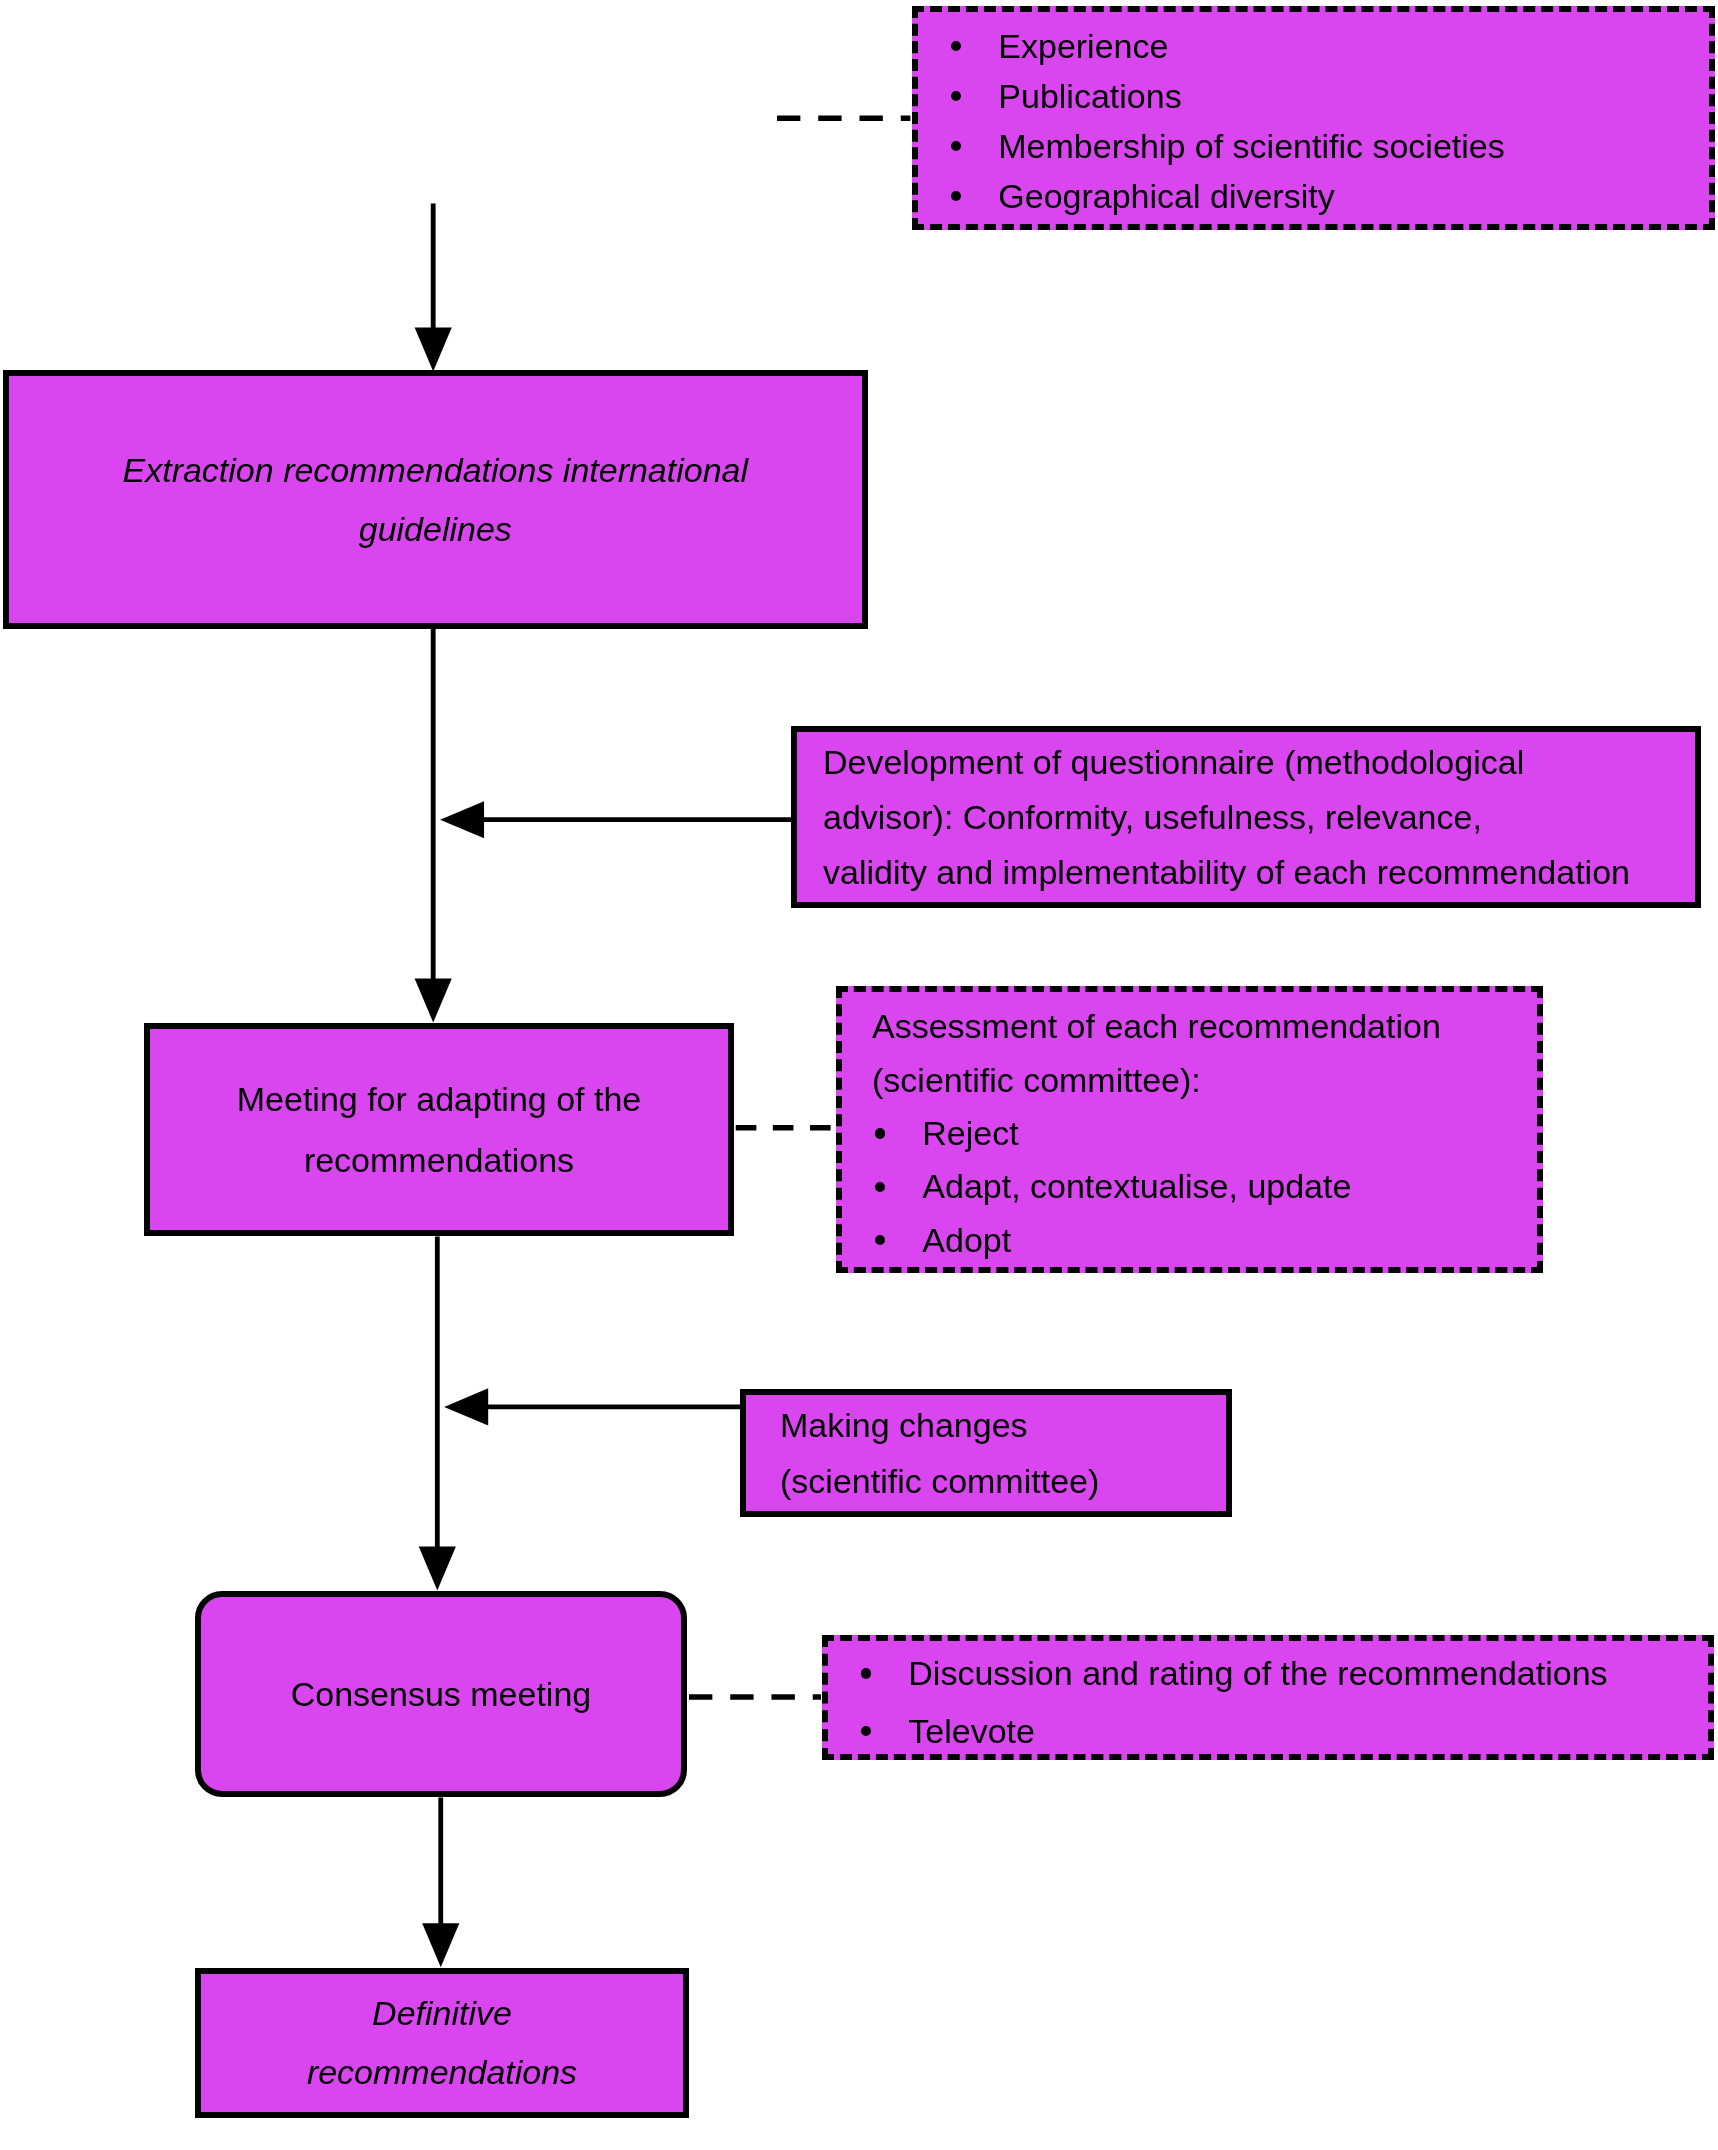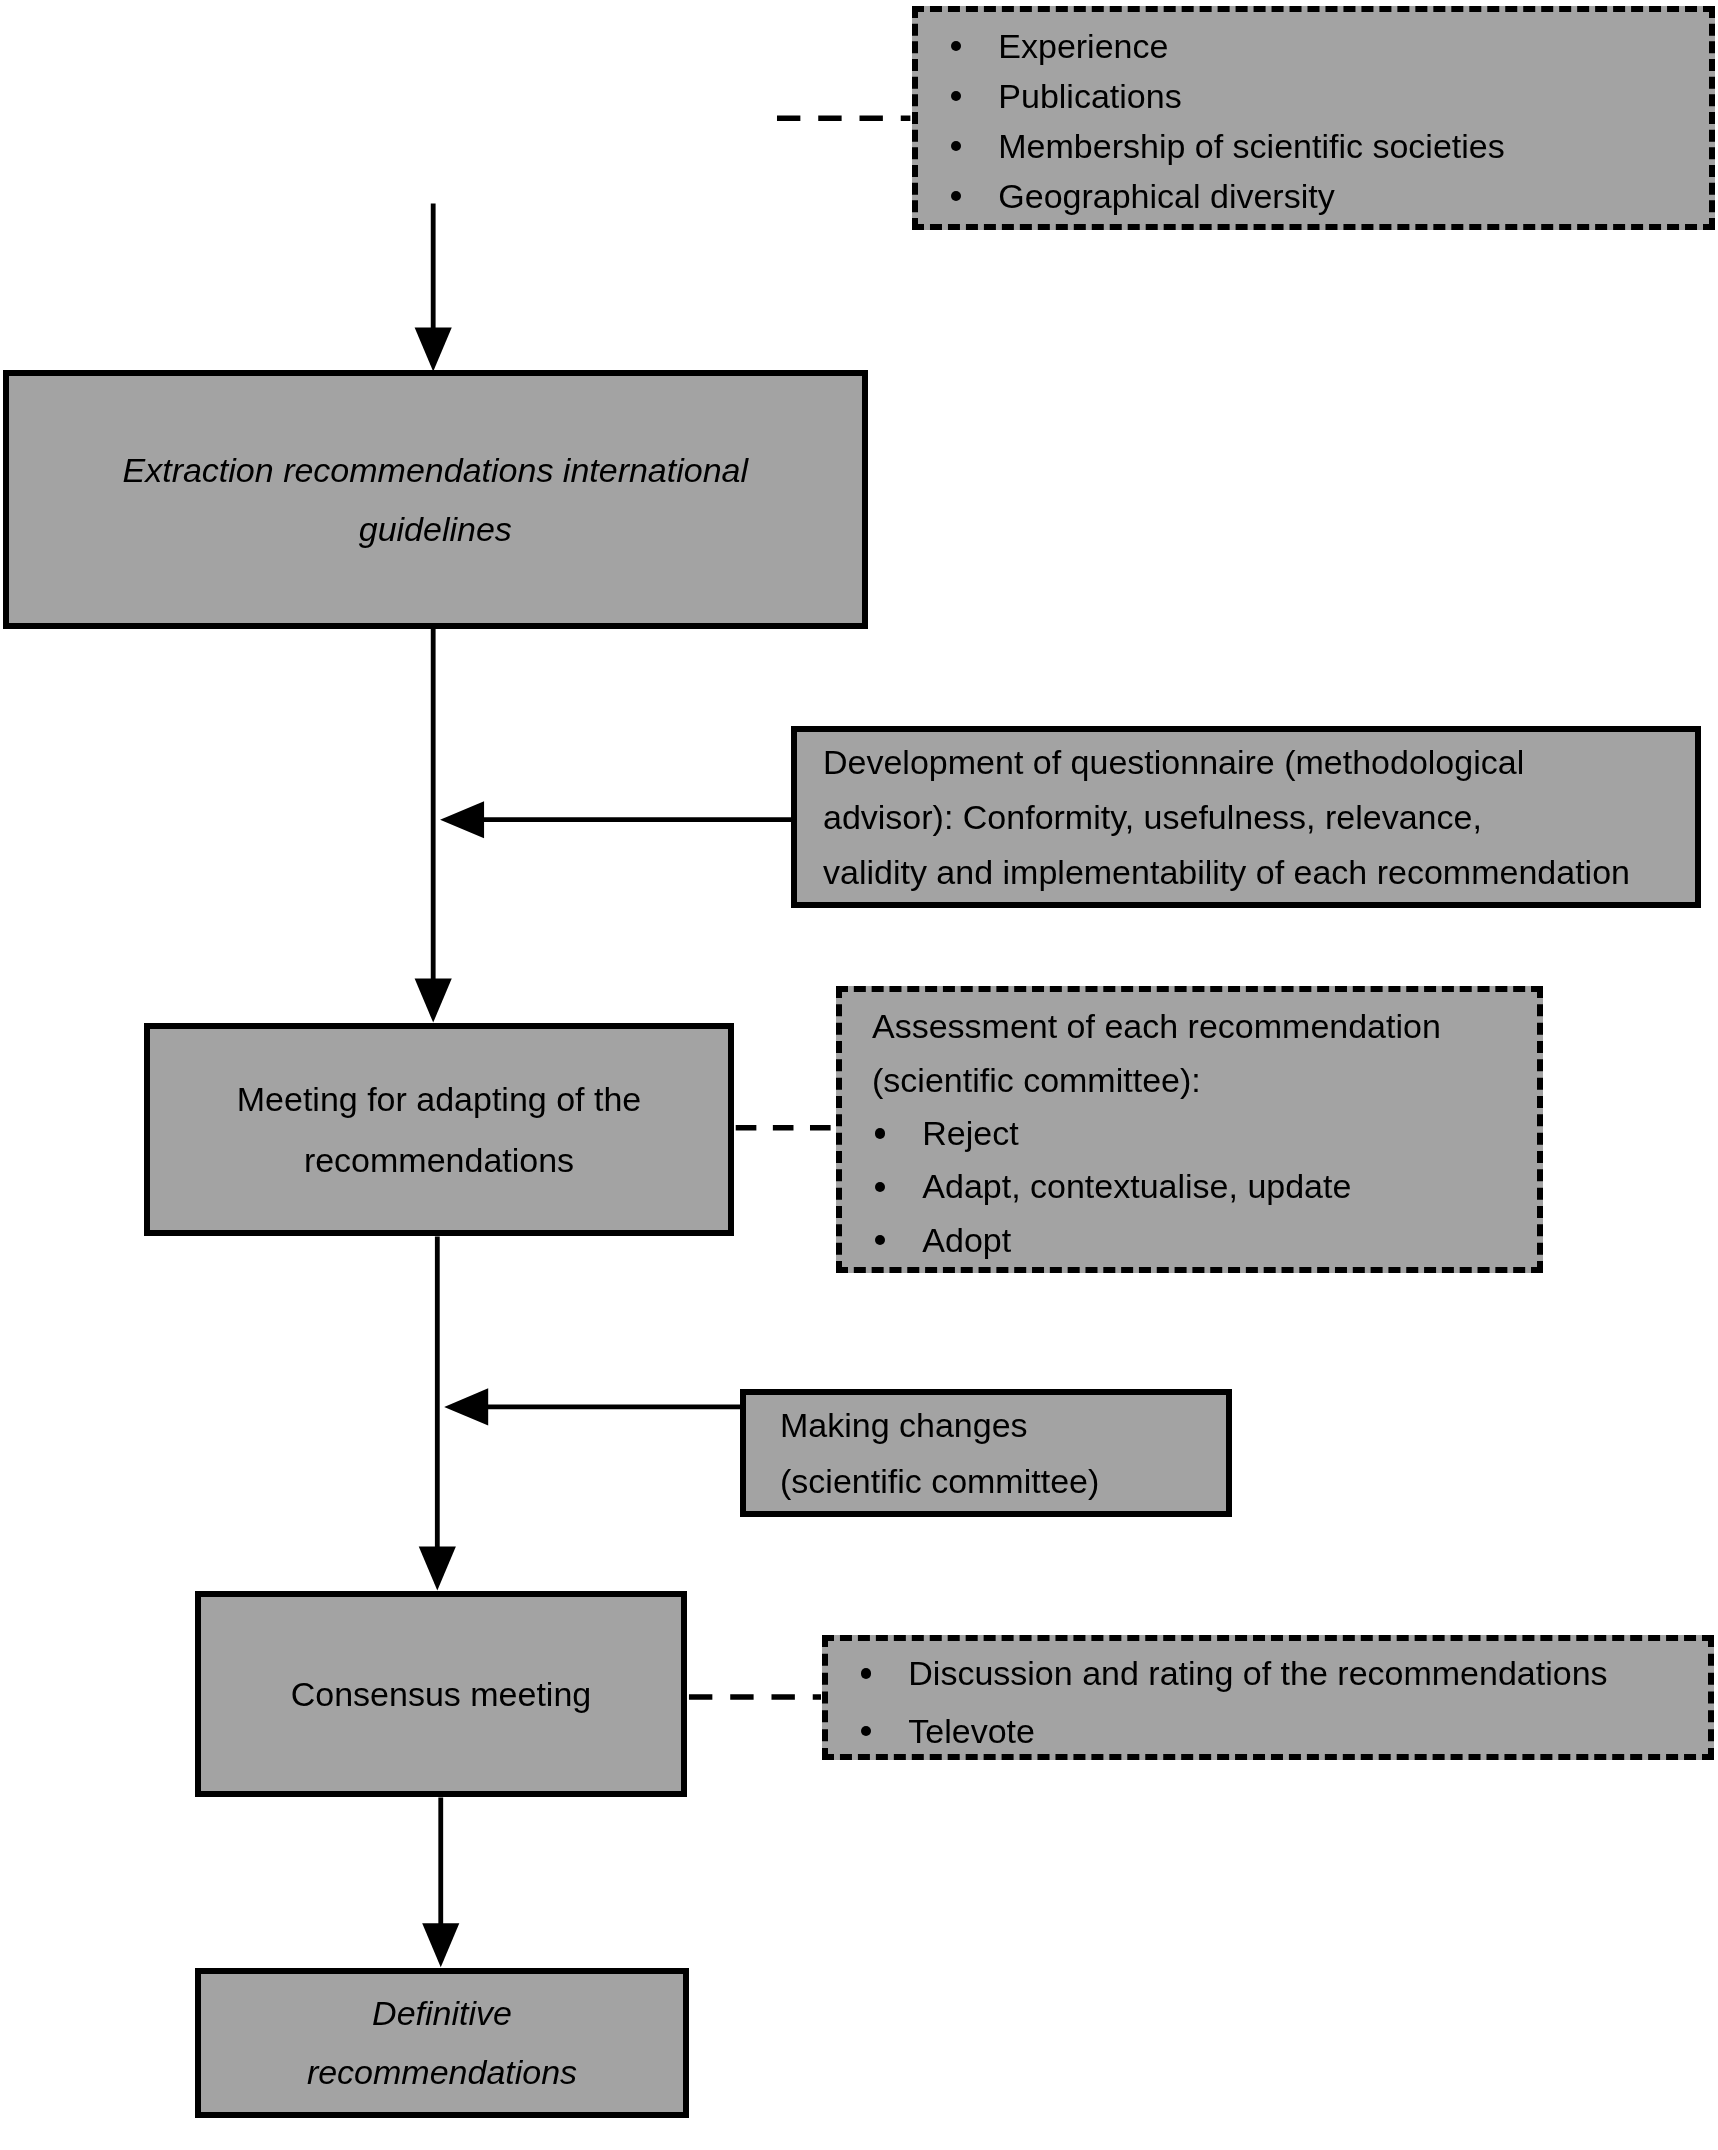--- a/index.html
+++ b/index.html
@@ -24,37 +24,37 @@
   }
   #connector-layer {
     position: absolute;
     left: 0; top: 0;
     width: 1719px;
     height: 2151px;
   }
   .box {
     position: absolute;
     box-sizing: border-box;
-    background: #a3a3a3;
+    background: #d946ef;
     border: 6.2px solid #000000;
     display: flex;
     flex-direction: column;
     justify-content: center;
     font-size: 34px;
     letter-spacing: 0px;
   }
   .box.center { align-items: center; text-align: center; }
   .box.left   { align-items: flex-start; text-align: left; }
   .box.dashed { border: 6.2px dashed #000000; justify-content: flex-start; }
 
   
   #box-creation    { left: 91px;  top: 27.5px;   width: 685px;  height: 176px; }
   #box-extraction  { left: 2.8px;    top: 370px;  width: 865px; height: 259px; }
   #box-meeting     { left: 144px;  top: 1023px; width: 590px;  height: 213px; }
-  #box-consensus   { left: 195px;  top: 1591px; width: 492px;  height: 206px; }
+  #box-consensus   { left: 195px;  top: 1591px; width: 492px;  height: 206px; border-radius: 27px; }
   #box-definitive  { left: 195px;  top: 1968px; width: 494px;  height: 150px; }
 
   
   #box-questionnaire { left: 791px; top: 726px; width: 910px; height: 182px; padding-left: 26px; padding-right: 23px; }
   #box-making        { left: 740px; top: 1342px; width: 492px;  height: 128px; padding-left: 34px; margin-top: 47px; }
 
   
   #dash-criteria   { left: 912px; top: 5.5px;    width: 803px; height: 224px; padding-top: 9.6px; }
   #dash-assessment { left: 836px; top: 986px; width: 707px; height: 287px; padding-top: 6.9px; }
   #dash-discussion { left: 822px; top: 1635px; width: 892px; height: 125px; padding-top: 9.6px; gap: 12px; }

